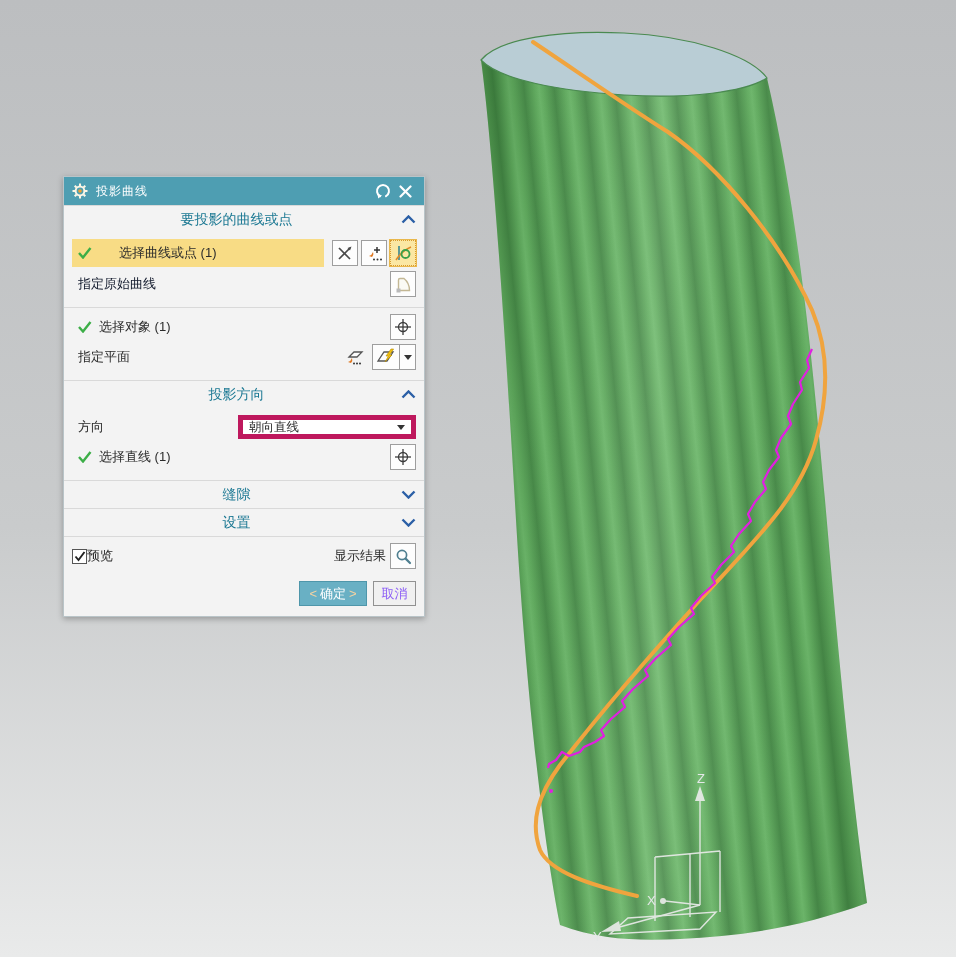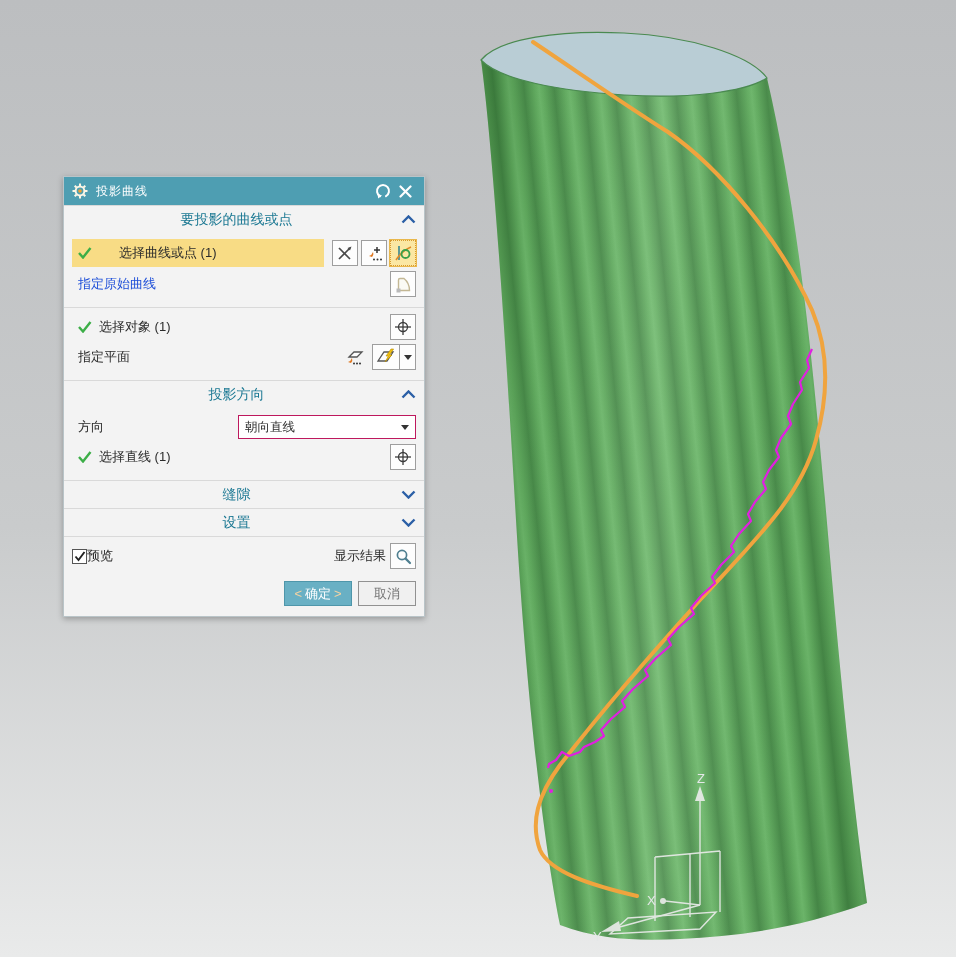--- a/index.html
+++ b/index.html
@@ -21,47 +21,47 @@
   .group:first-of-type { border-top:none; }
   .g-head { display:flex; align-items:center; height:27px; padding:0 8px;text-align:center; }
   .g-title { color:#1b7893; font-size:14px; flex:1; }
   .rows { padding:2px 8px 6px 8px; }
   .row { display:flex; align-items:center; margin:4px 0; min-height:26px; }
   .sel-box { flex:1; display:flex; align-items:center; height:28px; padding:0 6px;
              background:#f8dc85; margin-right:5px;gap:20px; }
   .sel-label { margin-left:7px; }
   .plain-label { flex:1; display:flex; align-items:center; padding:0 6px; }
   .plain-label .sel-label { }
-  .disabled { color:#1d4ed8; }
+  .disabled { color:#0f172a; }
 
   .icon-btn { width:26px; height:26px; background:#fdfdfd; border:1px solid #9e9e9e;
               display:flex; align-items:center; justify-content:center; margin-left:3px; cursor:pointer; flex:none; }
   .icon-btn.active { background:#fbe7a3; border:1px dotted #d99a2e; outline:1px solid #e9b84d; }
   .icon-btn.noborder { border:1px solid transparent; background:transparent; }
   .combo-btn { display:flex; margin-left:4px; }
   .combo-btn .seg { width:28px; height:26px; background:#fdfdfd; border:1px solid #9e9e9e;
                     display:flex; align-items:center; justify-content:center; cursor:pointer; }
   .combo-btn .seg.caret { width:16px; border-left:none; }
   .caret-down { width:0; height:0; border-left:4px solid transparent; border-right:4px solid transparent;
                 border-top:5px solid #333; }
 
-  .dropdown { width:178px; height:24px; background:#ffffff; border:1px solid #be185d;
+  .dropdown { width:178px; height:24px; background:#ffffff; border:5px solid #be185d;
               display:flex; align-items:center; padding:0 6px; margin-left:auto; cursor:pointer; }
   .dropdown .val { flex:1; font-size:12.5px; }
 
   .checkbox { width:15px; height:15px; background:#fff; border:1px solid #555;
               display:flex; align-items:center; justify-content:center; cursor:pointer; }
   .footer-row { display:flex; align-items:center; padding:6px 8px 4px 8px; border-top:1px solid #d9d9d9; }
   .result-label { margin-left:auto; margin-right:4px; }
   .btn-row { display:flex; justify-content:flex-end; padding:8px 8px 10px 8px; gap:6px; }
   .btn { height:25px; display:flex; align-items:center; justify-content:center;
          font-size:13px; cursor:pointer; }
   .btn-ok { width:68px; background:#69b0c4; border:1px solid #4e96aa; color:#fff; gap:3px; }
   .btn-ok .bracket { color:#f6d3a2; }
-  .btn-cancel { width:58px; background:#f0f0f0; border:1px solid #919191; color:#737373; }
+  .btn-cancel { width:43px; background:#f0f0f0; border:1px solid #919191; color:#8b5cf6; }
   svg.glyph { display:block; }
 </style>
 </head>
 <body>
 
 <div class="canvas">
 
   <svg id="viewport" width="956" height="957" viewBox="0 0 956 957">
     <defs>
       <linearGradient id="fluteGrad" gradientUnits="userSpaceOnUse" x1="0" y1="0" x2="30" y2="-3" spreadMethod="repeat">

